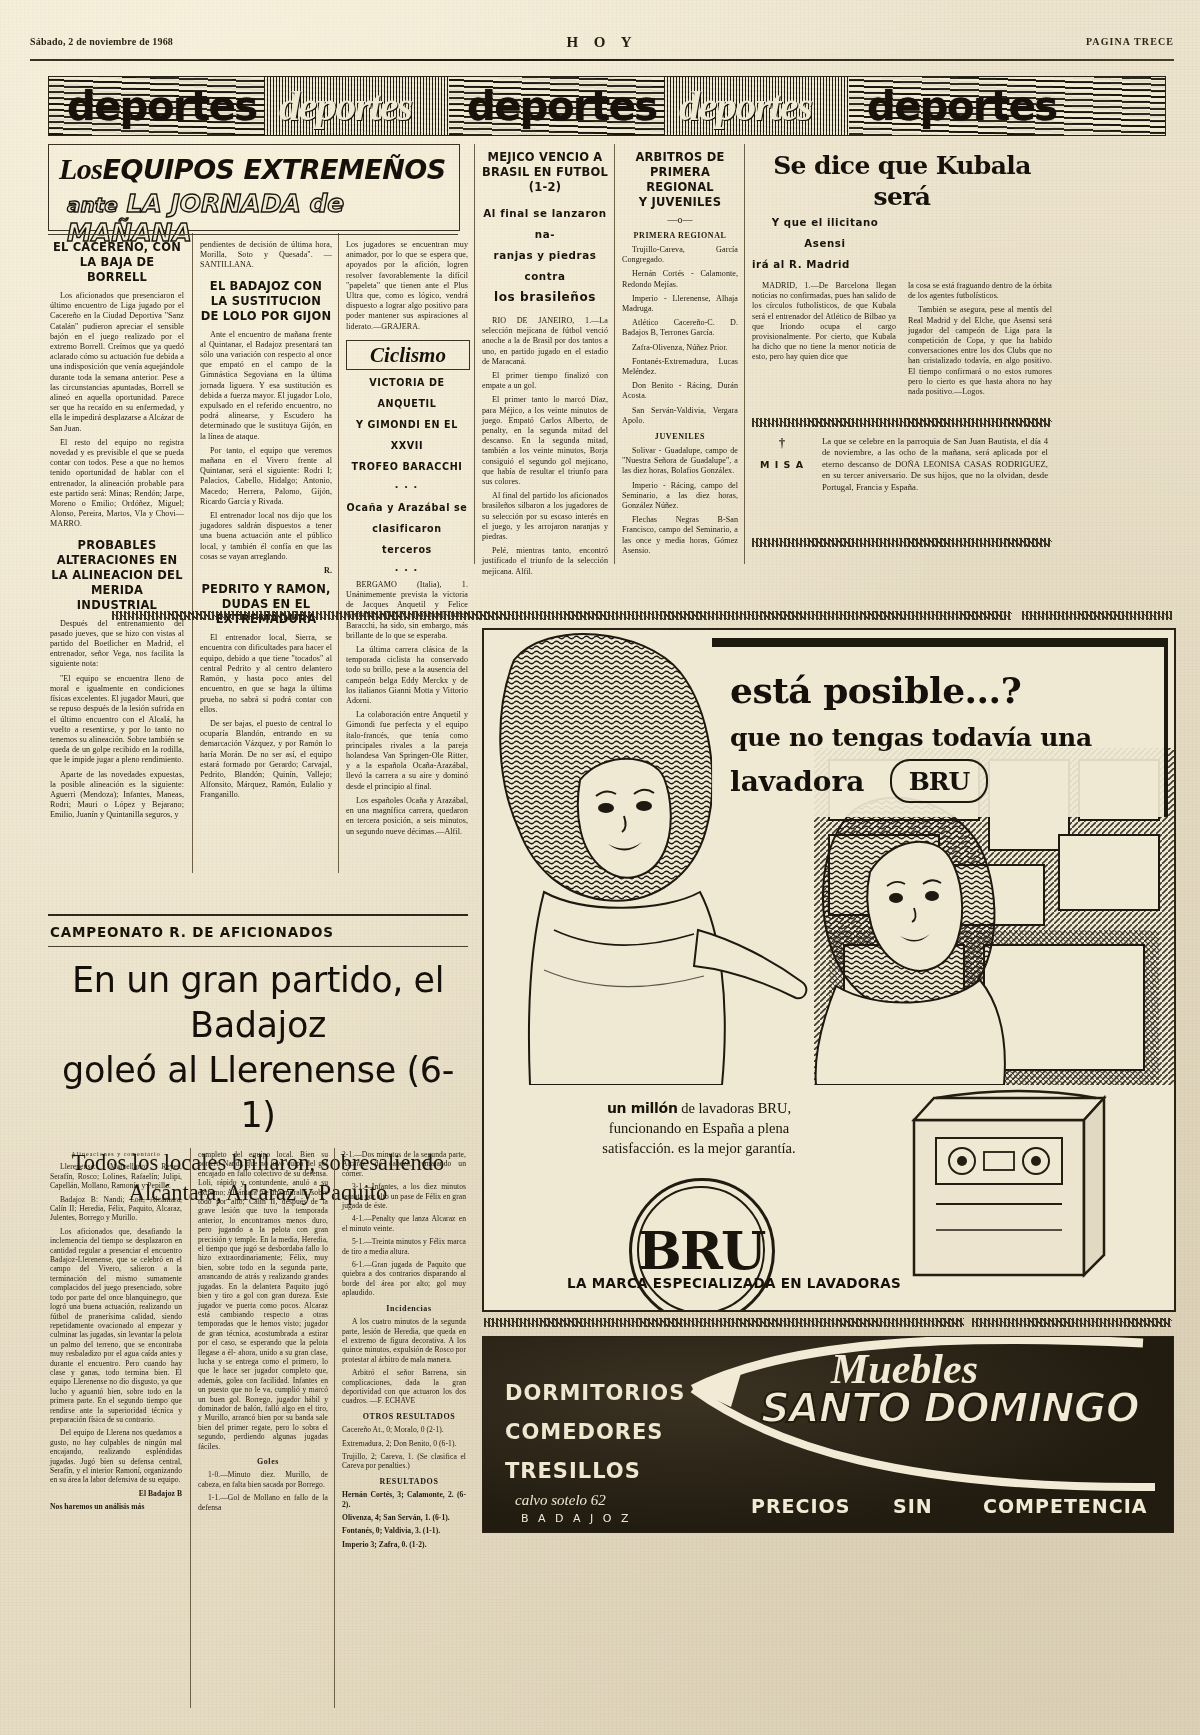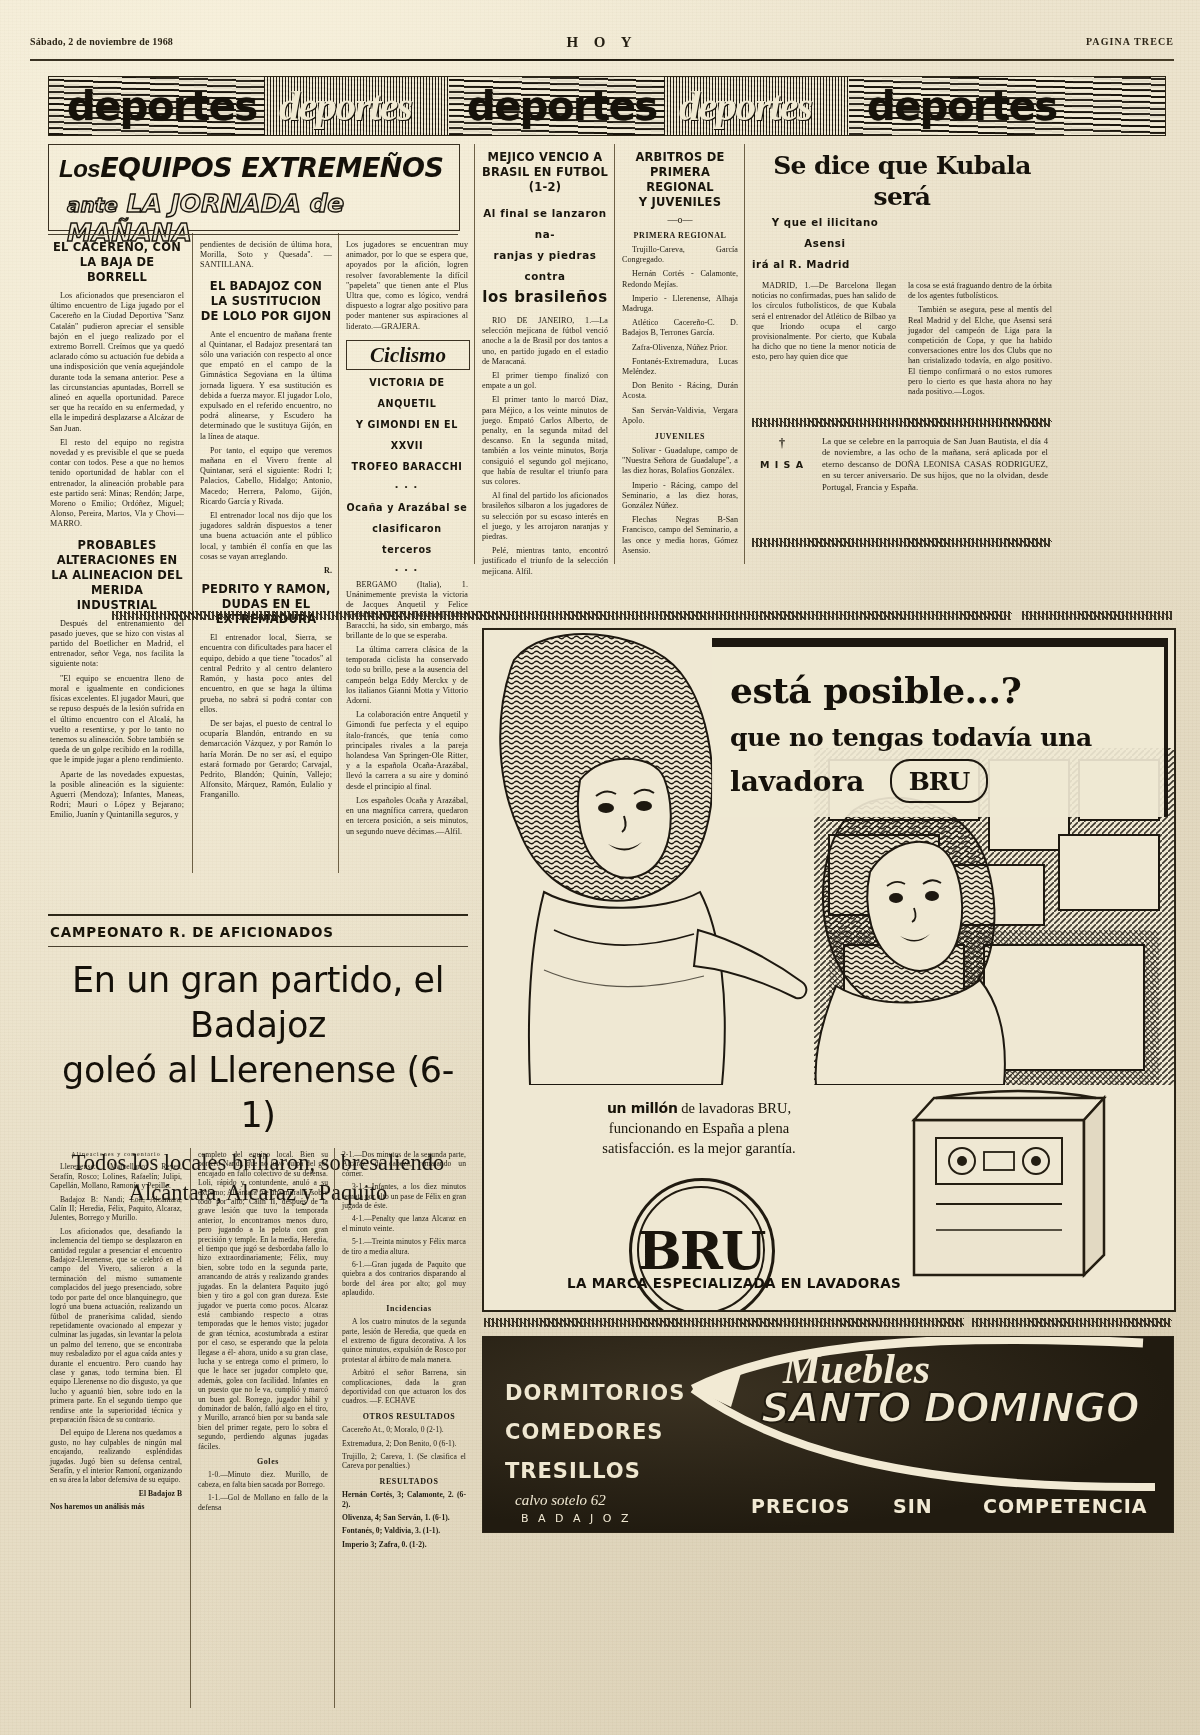--- a/index.html
+++ b/index.html
@@ -55,21 +55,21 @@
   .hd-xs{font-size:9.6px;line-height:21px;letter-spacing:.6px;}
   .vr{position:absolute;width:1px;background:#6d6045;}
   .hr{position:absolute;height:1px;background:#4a4130;}
   .hr2{position:absolute;height:2px;background:#2e2819;}
   .dot{text-align:center;font-size:9px;letter-spacing:2px;color:#2a2418;}
 
   
   .featbox{position:absolute;left:26px;top:126px;width:410px;height:85px;border:1px solid #3a3122;}
   .feat1{position:absolute;left:10px;top:7px;font-family:"DejaVu Sans",sans-serif;font-weight:bold;
     font-style:italic;font-size:27px;letter-spacing:-.5px;color:#15110a;}
-  .feat-los{font-family:Liberation Sans, sans-serif;font-size:24px;font-style:italic;}
+  .feat-los{font-family:Liberation Serif, serif;font-size:30px;font-style:italic;}
   .feat2{position:absolute;left:18px;top:44px;font-family:"DejaVu Sans",sans-serif;font-weight:bold;
     font-style:italic;font-size:25px;letter-spacing:0px;color:#efe8d3;
     -webkit-text-stroke:1.4px #18140c;text-stroke:1.4px #18140c;}
 
   
   .cicbox{position:absolute;border:1px solid #3a3122;}
   .cictitle{font-family:"Liberation Serif",serif;font-style:italic;font-weight:bold;font-size:21px;
     color:#17130b;text-align:center;}
 
   
@@ -90,21 +90,21 @@
   .ad-lav{font-family:"DejaVu Serif",serif;font-weight:bold;font-size:28px;color:#15110a;}
   .ad-body{font-family:"Liberation Serif",serif;font-size:14.5px;line-height:20px;color:#181409;}
   .ad-strong{font-family:"DejaVu Sans",sans-serif;font-weight:bold;font-size:14px;letter-spacing:-.3px;}
   .ad-marca{font-family:"DejaVu Sans",sans-serif;font-weight:bold;font-size:13.5px;letter-spacing:.3px;color:#16120b;}
 
   .sd{position:absolute;background:
       radial-gradient(ellipse at 30% 30%, #3b3222, #211b10 70%),
       repeating-linear-gradient(45deg, rgba(255,255,255,.05) 0 2px, rgba(0,0,0,0) 2px 5px);
     border:1px solid #2a2417;}
   .sd-item{font-family:"DejaVu Sans",sans-serif;font-weight:bold;font-size:21px;color:#efe7d0;letter-spacing:1px;}
-  .sd-m{font-family:"Liberation Serif",serif;font-style:italic;font-weight:bold;font-size:42px;color:#f2ead4;}
+  .sd-m{font-family:"Liberation Serif",serif;font-style:italic;font-weight:bold;font-size:42px;color:#f2ead4;margin-left:48px;}
   .sd-s{font-family:"DejaVu Sans",sans-serif;font-weight:bold;font-style:italic;font-size:40px;color:#f2ead4;
      -webkit-text-stroke:2px #221c11;letter-spacing:-1px;}
   .sd-addr{font-family:"Liberation Serif",serif;font-style:italic;font-size:15px;color:#f0e8d2;}
   .sd-city{font-family:"DejaVu Sans",sans-serif;font-size:11px;letter-spacing:3px;color:#f0e8d2;}
   .sd-price{font-family:"DejaVu Sans",sans-serif;font-weight:bold;font-size:19px;letter-spacing:1px;color:#f2ead4;}
   .bru-logo{position:absolute;border:3px solid #201a10;border-radius:50%;}
   .bru-txt{position:absolute;inset:0;display:flex;align-items:center;justify-content:center;
     font-family:"DejaVu Serif",serif;font-weight:bold;font-size:52px;color:#1a150c;letter-spacing:-2px;}
 
   .illus{position:absolute;overflow:hidden;}
@@ -207,21 +207,21 @@
       <p>La colaboración entre Anquetil y Gimondi fue perfecta y el equipo ítalo-francés, que tenía como principales rivales a la pareja holandesa Van Springen-Ole Ritter, y a la española Ocaña-Arazábal, llevó la carrera a su aire y dominó desde el principio al final.</p>
       <p>Los españoles Ocaña y Arazábal, en una magnífica carrera, quedaron en tercera posición, a seis minutos, un segundo nueve décimas.—Alfil.</p>
     </div>
   </div>
 
   <div class="col" style="left:460px;top:132px;width:126px;">
     <div class="hd hd-sm">MEJICO VENCIO A</div>
     <div class="hd hd-sm" style="margin-bottom:8px">BRASIL EN FUTBOL (1-2)</div>
     <div class="hd hd-xs" style="font-size:10.3px">Al final se lanzaron na-</div>
     <div class="hd hd-xs" style="font-size:10.3px">ranjas y piedras contra</div>
-    <div class="hd hd-xs" style="font-size:15px;margin-bottom:8px">los brasileños</div>
+    <div class="hd hd-xs" style="font-size:12px;margin-bottom:8px">los brasileños</div>
     <div class="body-txt">
       <p>RIO DE JANEIRO, 1.—La selección mejicana de fútbol venció anoche a la de Brasil por dos tantos a uno, en partido jugado en el estadio de Maracaná.</p>
       <p>El primer tiempo finalizó con empate a un gol.</p>
       <p>El primer tanto lo marcó Díaz, para Méjico, a los veinte minutos de juego. Empató Carlos Alberto, de penalty, en la segunda mitad del descanso. En la segunda mitad, también a los veinte minutos, Borja consiguió el segundo gol mejicano, que había de resultar el triunfo para sus colores.</p>
       <p>Al final del partido los aficionados brasileños silbaron a los jugadores de su selección por su escaso interés en el juego, y les arrojaron naranjas y piedras.</p>
       <p>Pelé, mientras tanto, encontró justificado el triunfo de la selección mejicana. Alfil.</p>
     </div>
   </div>
 
   <div class="col" style="left:600px;top:132px;width:116px;">

